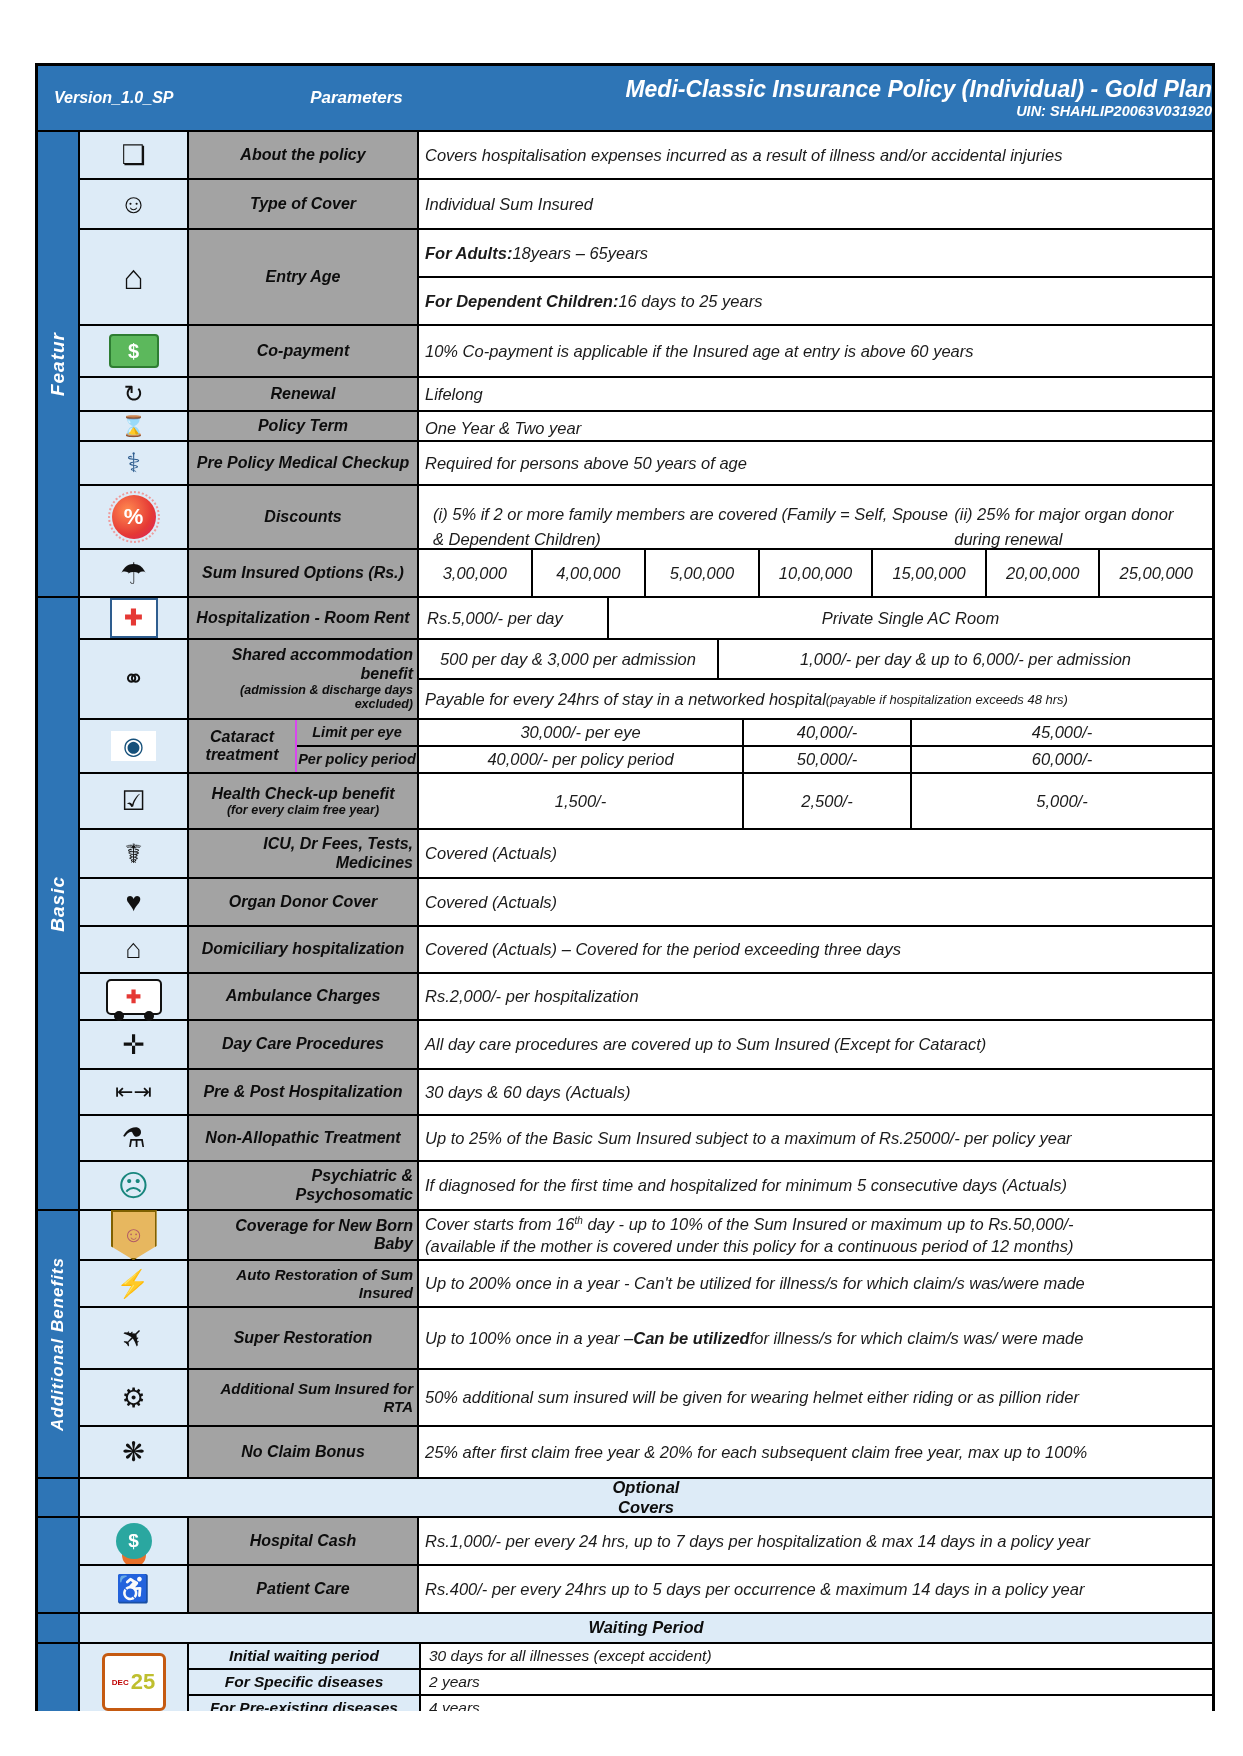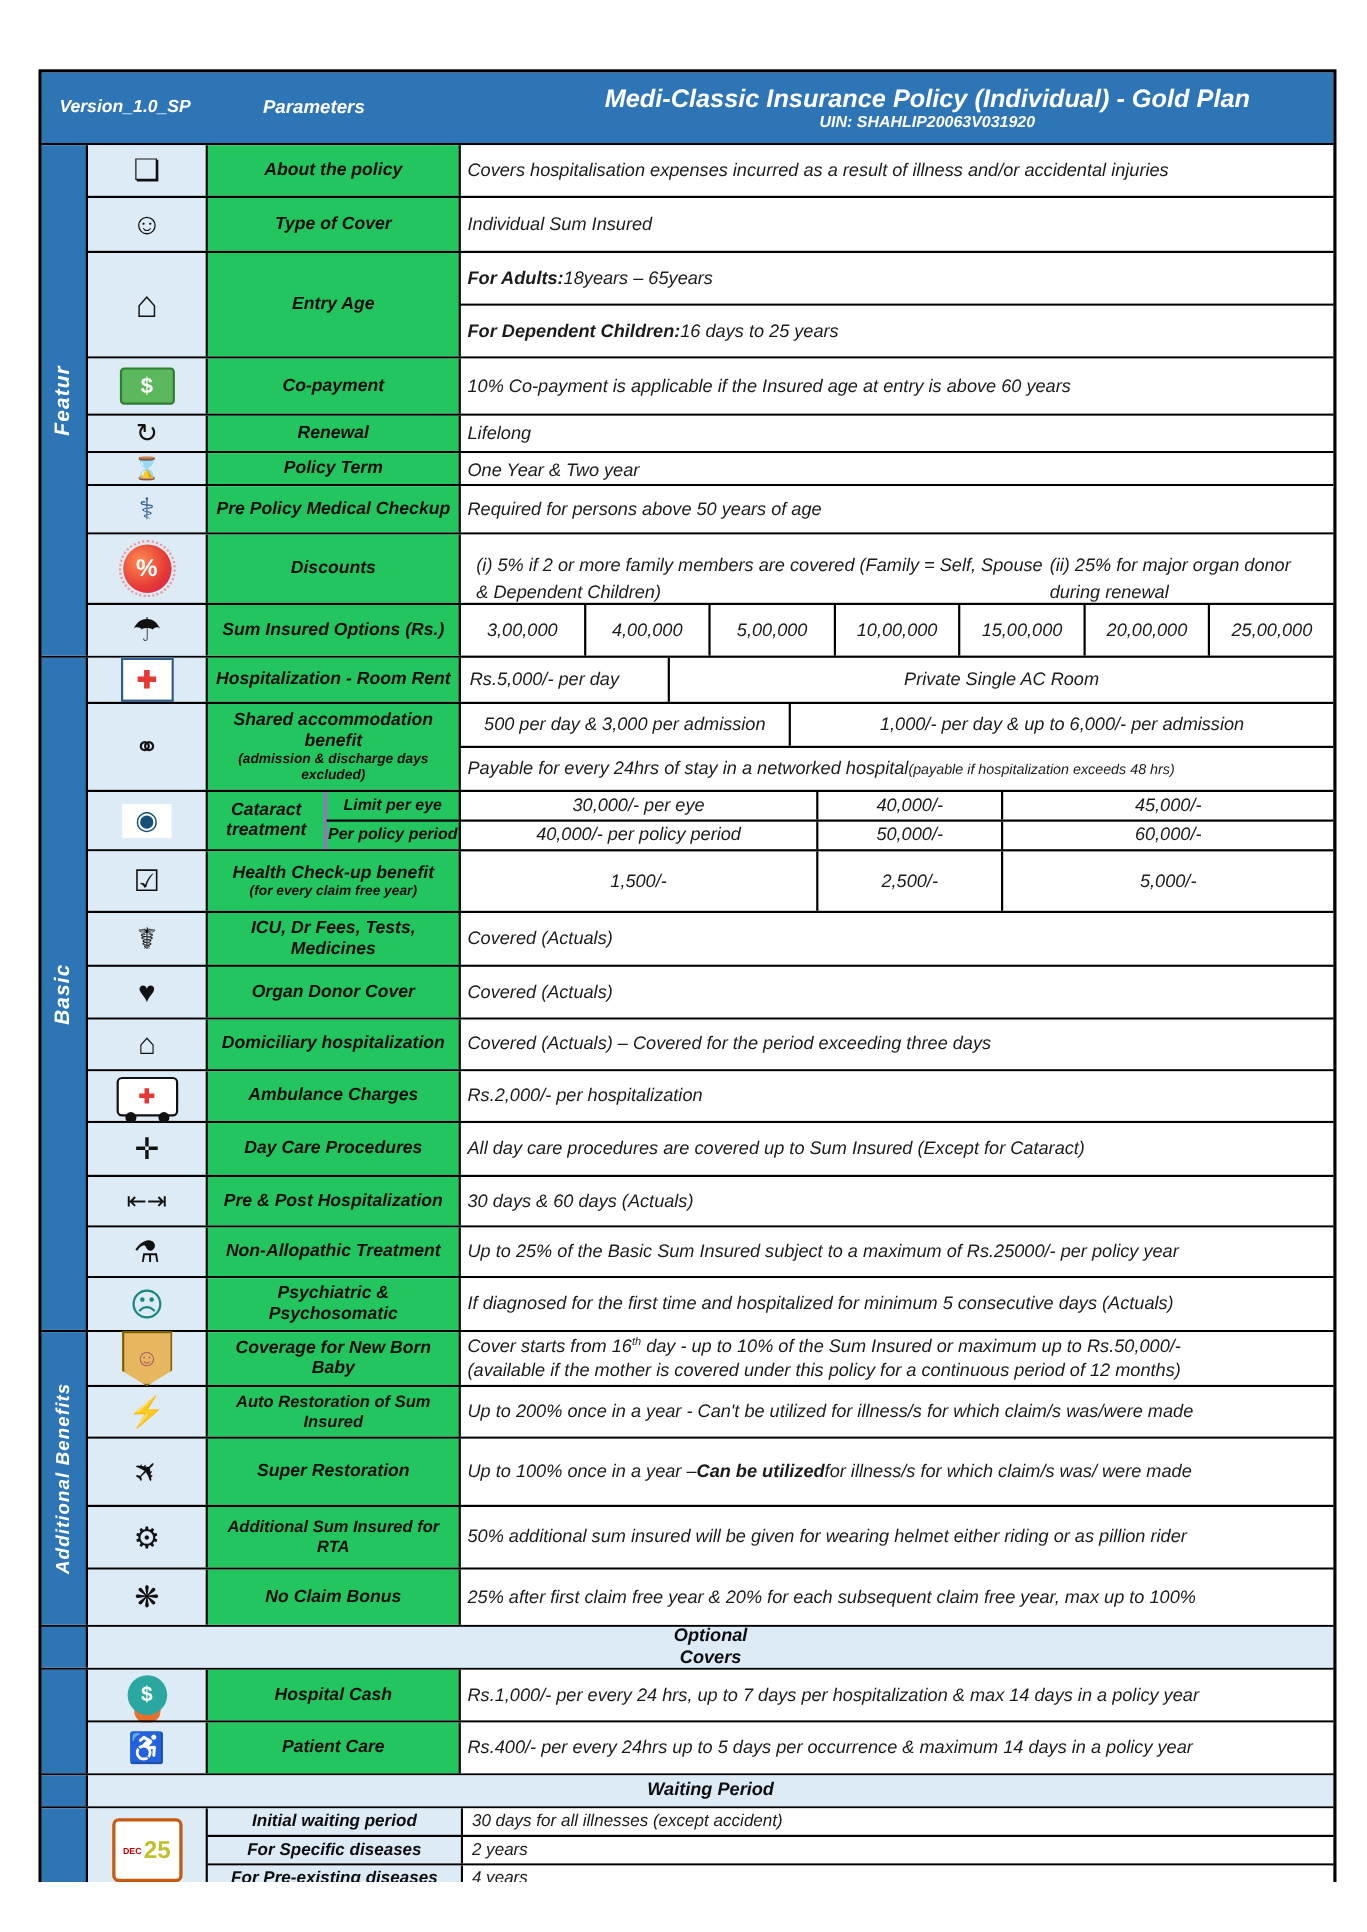--- a/index.html
+++ b/index.html
@@ -2,36 +2,36 @@
 <html><head>
 <meta charset="utf-8">
 <style>
   html,body{margin:0;padding:0;background:#fff;}
   .page{position:relative;width:1243px;height:1711px;background:#fff;font-family:"Liberation Sans",sans-serif;overflow:hidden;}
   .table{position:absolute;left:35px;top:63px;width:1180px;border:3px solid #000;box-sizing:border-box;background:#fff;}
 
   
   .thead{height:64px;background:#2E75B6;display:flex;align-items:center;color:#fff;font-style:italic;font-weight:bold;}
   .th-version{width:185px;padding-left:16px;font-size:16px;}
-  .th-params{width:235px;font-size:17px;}
-  .th-title{flex:1;text-align:center;display:flex;flex-direction:column;justify-content:center;}
+  .th-params{width:235px;text-align:center;font-size:17px;}
+  .th-title{flex:1;text-align:right;display:flex;flex-direction:column;justify-content:center;}
   .th-title .t1{font-size:23px;line-height:26px;}
   .th-title .t2{font-size:14.5px;line-height:18px;}
 
   
   .section{display:flex;border-top:2px solid #000;}
   .strip{width:40px;background:#2E75B6;border-right:2px solid #000;display:flex;align-items:center;justify-content:center;flex:none;}
   .vlabel{writing-mode:vertical-rl;transform:rotate(180deg);color:#fff;font-weight:bold;font-style:italic;font-size:19px;letter-spacing:1px;white-space:nowrap;}
   .rows{flex:1;display:flex;flex-direction:column;min-width:0;}
   .row{display:flex;min-height:0;}
   .row + .row{border-top:2px solid #000;}
 
   
   .c-icon{width:107px;flex:none;border-right:2px solid #000;background:#DDEBF7;display:flex;align-items:center;justify-content:center;font-size:27px;color:#111;}
-  .c-param{width:230px;flex:none;border-right:2px solid #000;background:#22c55e;display:flex;flex-direction:column;align-items:center;justify-content:center;text-align:center;font-weight:bold;font-style:italic;font-size:16px;color:#0d0d0d;padding:0 4px;box-sizing:border-box;line-height:1.15;}
+  .c-param{width:230px;flex:none;border-right:2px solid #000;background:#a3a3a3;display:flex;flex-direction:column;align-items:center;justify-content:center;text-align:right;font-weight:bold;font-style:italic;font-size:16px;color:#0d0d0d;padding:0 4px;box-sizing:border-box;line-height:1.15;}
   .c-param .sub{font-size:12.5px;}
   .c-value{flex:1;background:#fff;display:flex;align-items:center;font-style:italic;font-size:16.5px;color:#1b1b1b;padding:16px 6px;box-sizing:border-box;min-width:0;}
   .subcol{flex:1;display:flex;flex-direction:column;min-width:0;}
   .subrow{display:flex;flex:1;min-height:0;}
   .subrow + .subrow{border-top:2px solid #000;}
   .vc{display:flex;align-items:center;justify-content:center;text-align:center;font-style:italic;font-size:16.5px;color:#1b1b1b;box-sizing:border-box;padding:0 4px;}
   .vc.brd{border-right:2px solid #000;}
   .left{justify-content:flex-start;text-align:left;padding-left:8px;}
   .bold{font-weight:bold;}
   .small{font-size:13px;}

